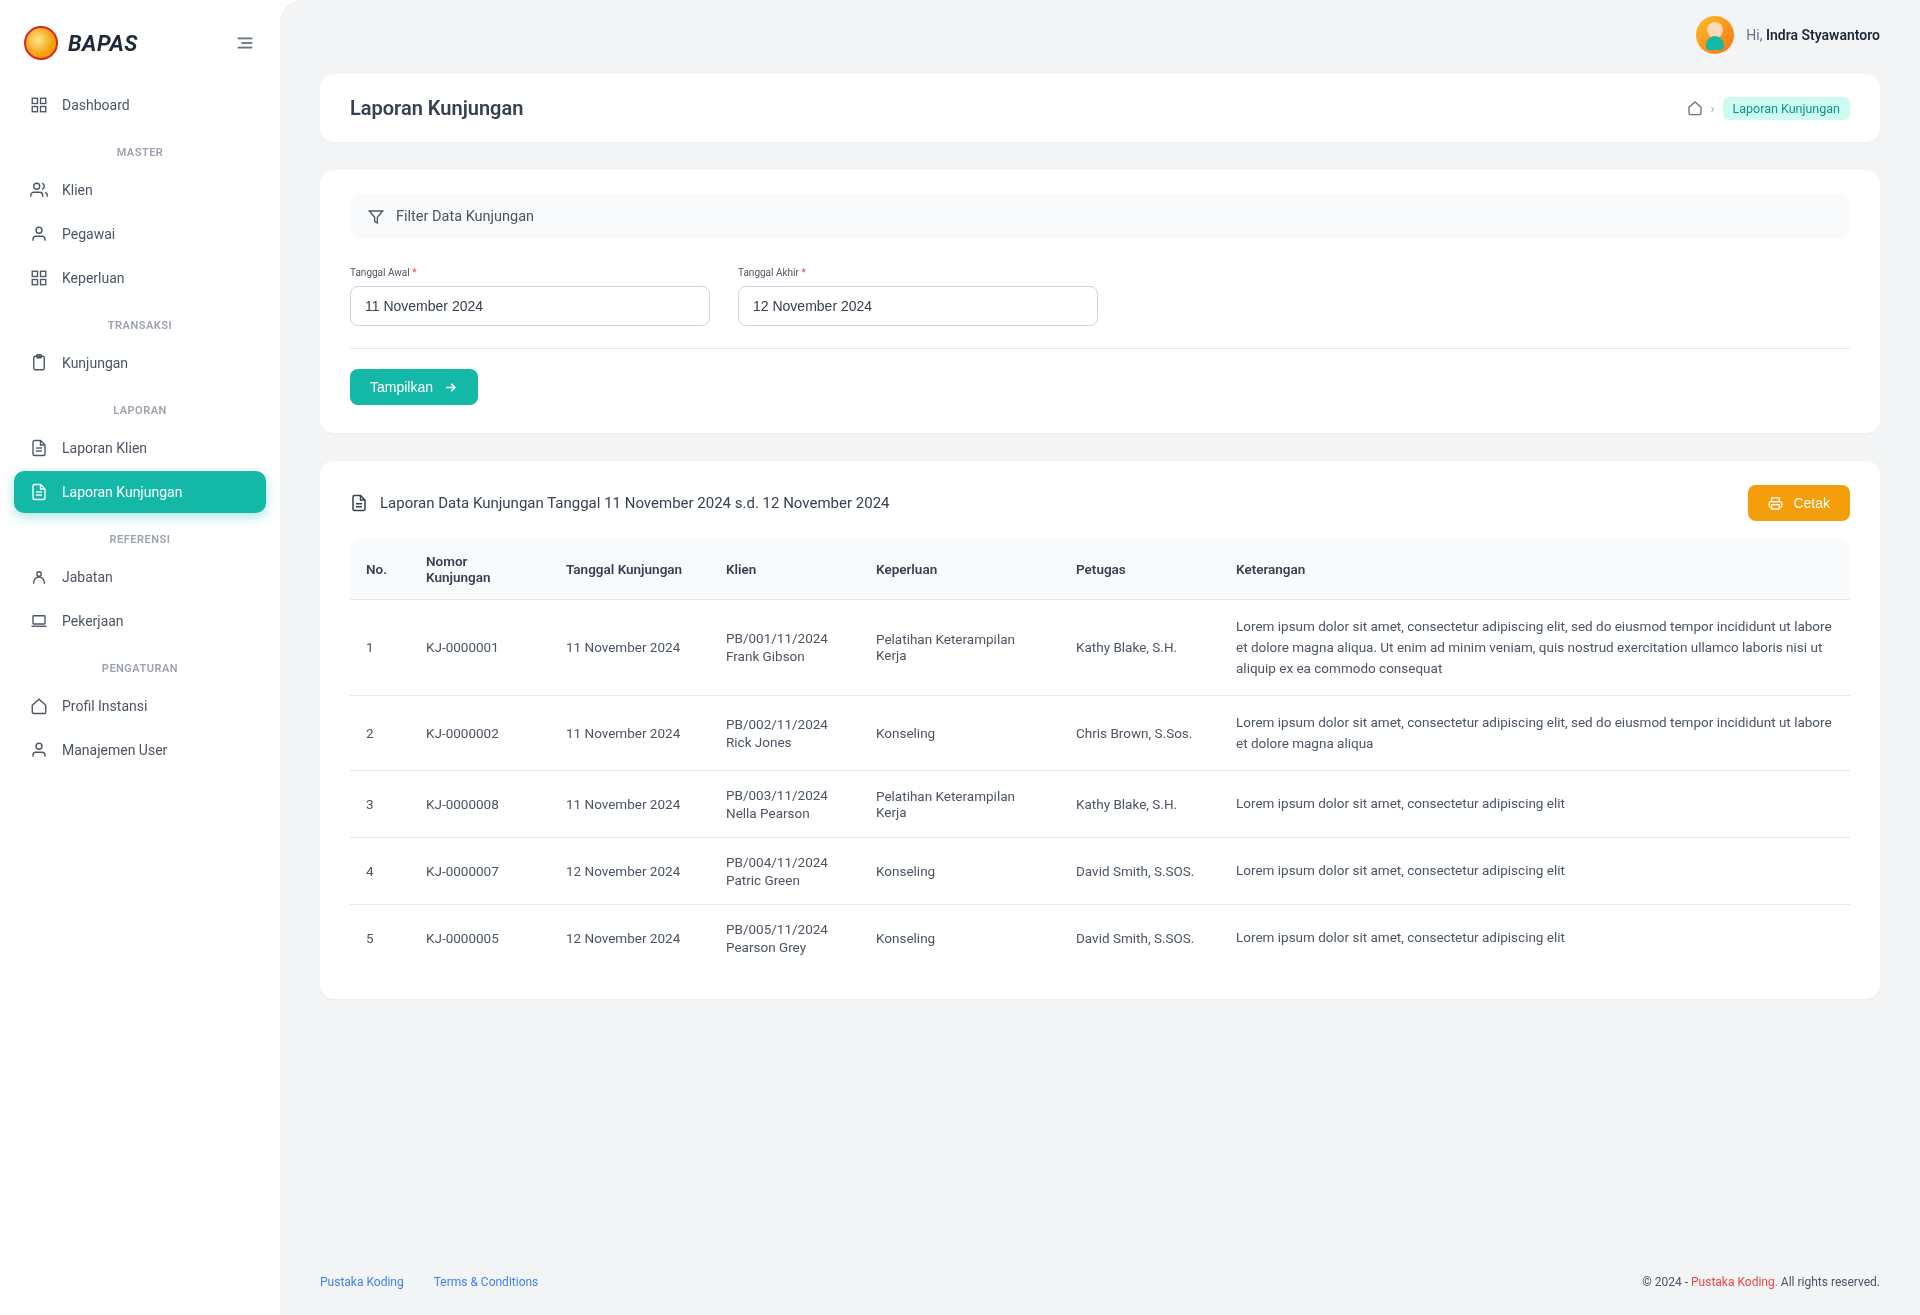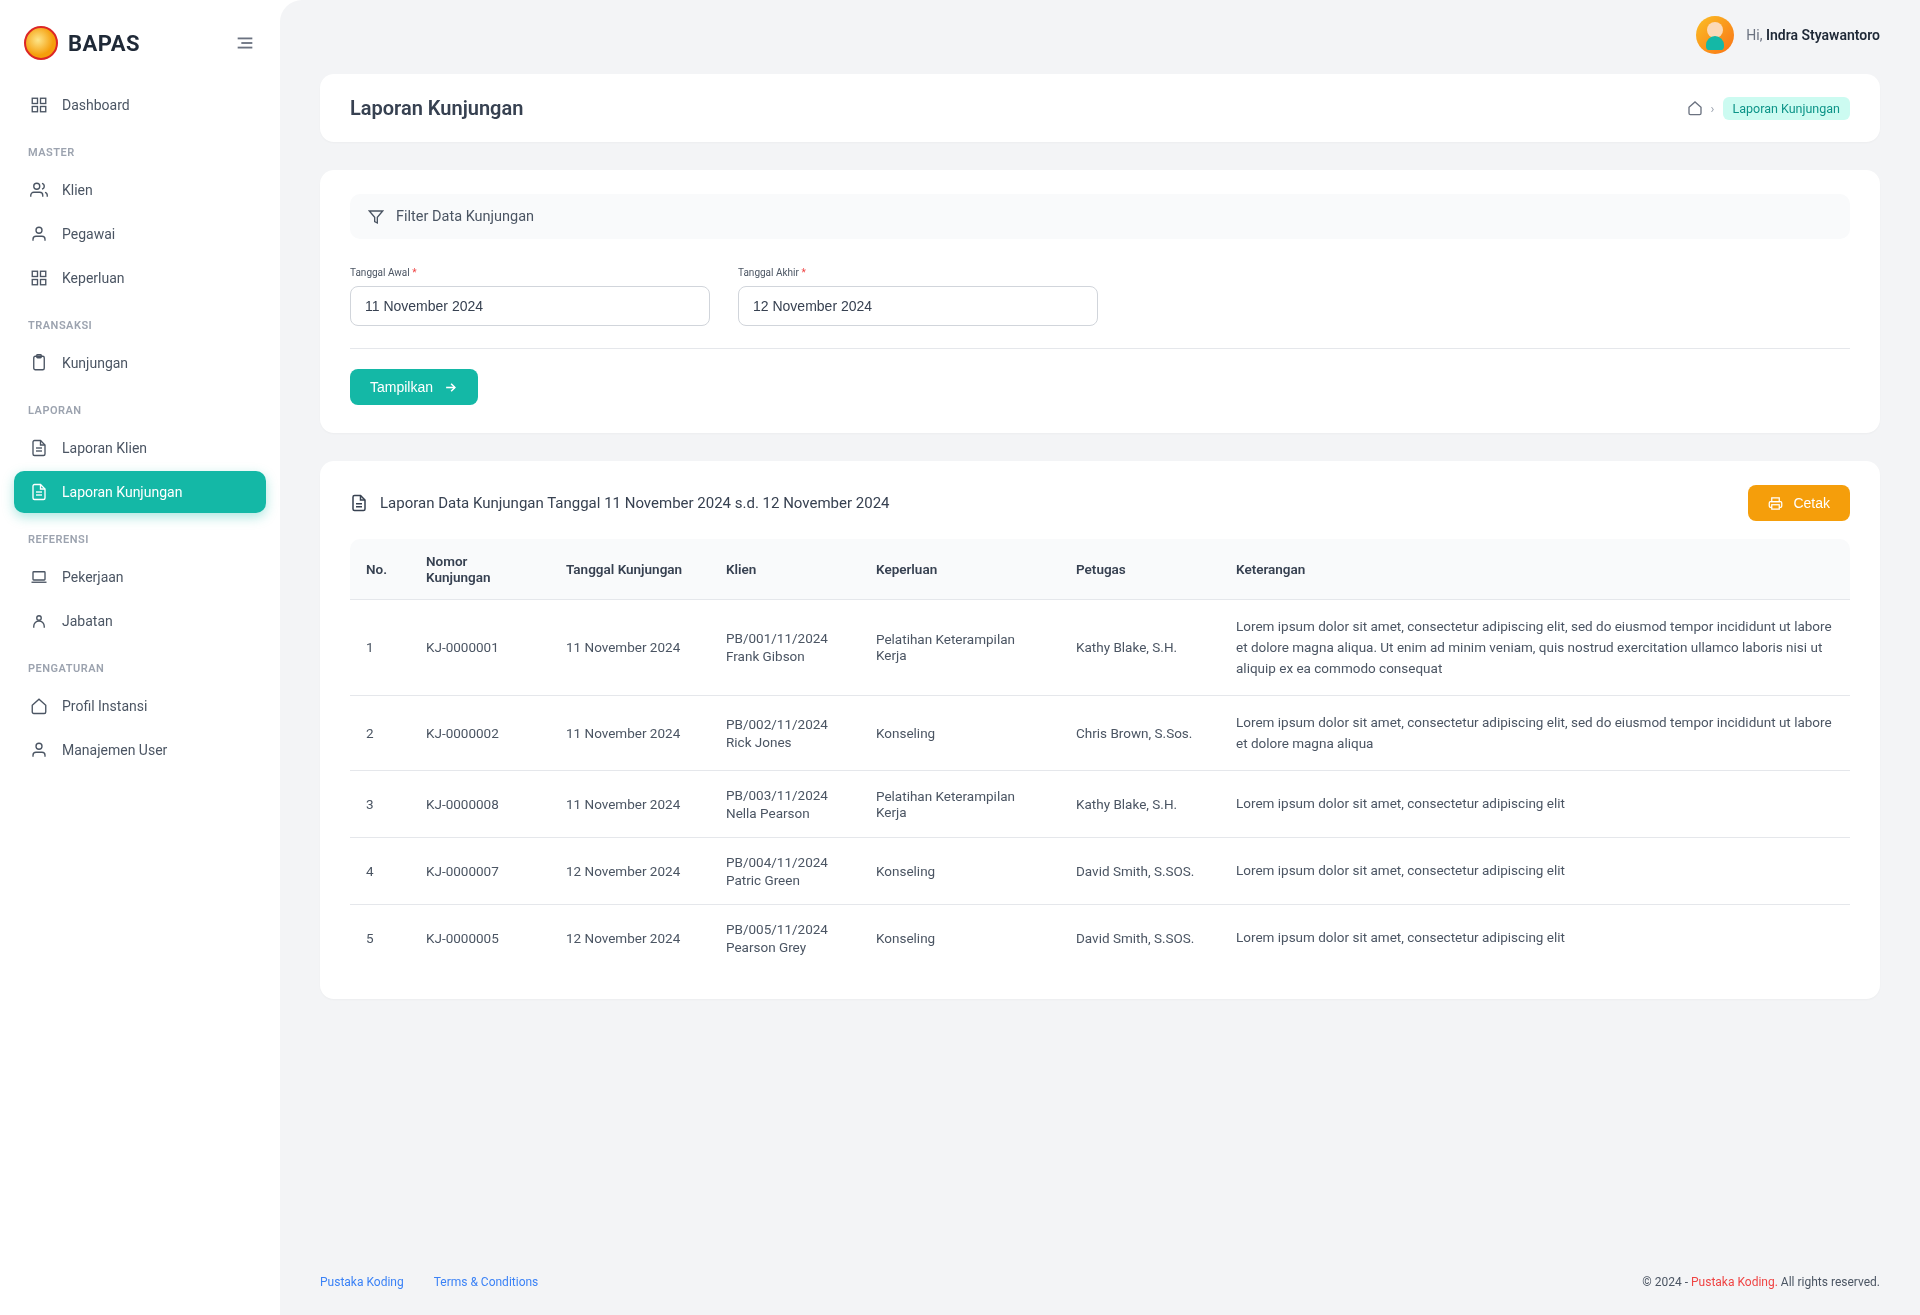--- a/index.html
+++ b/index.html
@@ -39,28 +39,28 @@
     align-items: center;
     gap: 10px;
     padding: 6px 10px 24px 10px;
   }
   .brand-logo {
     width: 34px; height: 34px; border-radius: 50%;
     background: radial-gradient(circle at 40% 40%, #fde68a 0%, #f59e0b 60%);
     border: 2px solid #dc2626;
     position: relative;
   }
-  .brand-name { font-size: 22px; font-weight: 700; color: var(--gray-800); letter-spacing: 0.5px;}
+  .brand-name { font-size: 22px; font-weight: 700; color: var(--gray-800); letter-spacing: 0.5px; font-style: italic;}
   .menu-toggle {
     margin-left: auto;
     color: var(--gray-500);
     cursor: pointer;
     width: 22px; height: 22px;
   }
-  .nav { display: flex; flex-direction: column; gap: 2px; }
+  .nav { display: flex; flex-direction: column; gap: 2px; text-align: center; }
   .nav-section {
     font-size: 11px;
     font-weight: 600;
     color: var(--gray-400);
     letter-spacing: 0.5px;
     padding: 18px 14px 8px 14px;
     text-transform: uppercase;
   }
   .nav-item {
     display: flex;
@@ -285,31 +285,31 @@
             <path d="M14 2H6a2 2 0 0 0-2 2v16a2 2 0 0 0 2 2h12a2 2 0 0 0 2-2V8z"></path>
             <polyline points="14 2 14 8 20 8"></polyline>
             <line x1="8" y1="12" x2="16" y2="12"></line>
             <line x1="8" y1="16" x2="16" y2="16"></line>
           </svg>
           <span>Laporan Kunjungan</span>
         </div>
         <div class="nav-section">REFERENSI</div>
         <div class="nav-item">
           <svg viewBox="0 0 24 24" fill="none" stroke="currentColor" stroke-width="1.8" class="nav-icon">
+            <circle cx="12" cy="8" r="3"></circle>
+            <path d="M5 21v-2a7 7 0 0 1 14 0v2"></path>
+          </svg>
+          <span>Jabatan</span>
+        </div>
+        <div class="nav-item">
+          <svg viewBox="0 0 24 24" fill="none" stroke="currentColor" stroke-width="1.8" class="nav-icon">
             <rect x="4" y="5" width="16" height="11" rx="1"></rect>
             <line x1="2" y1="19" x2="22" y2="19"></line>
           </svg>
           <span>Pekerjaan</span>
-        </div>
-        <div class="nav-item">
-          <svg viewBox="0 0 24 24" fill="none" stroke="currentColor" stroke-width="1.8" class="nav-icon">
-            <circle cx="12" cy="8" r="3"></circle>
-            <path d="M5 21v-2a7 7 0 0 1 14 0v2"></path>
-          </svg>
-          <span>Jabatan</span>
         </div>
         <div class="nav-section">PENGATURAN</div>
         <div class="nav-item">
           <svg viewBox="0 0 24 24" fill="none" stroke="currentColor" stroke-width="1.8" class="nav-icon">
             <path d="M3 11l9-8 9 8v9a2 2 0 0 1-2 2H5a2 2 0 0 1-2-2z"></path>
           </svg>
           <span>Profil Instansi</span>
         </div>
         <div class="nav-item">
           <svg viewBox="0 0 24 24" fill="none" stroke="currentColor" stroke-width="1.8" class="nav-icon">

